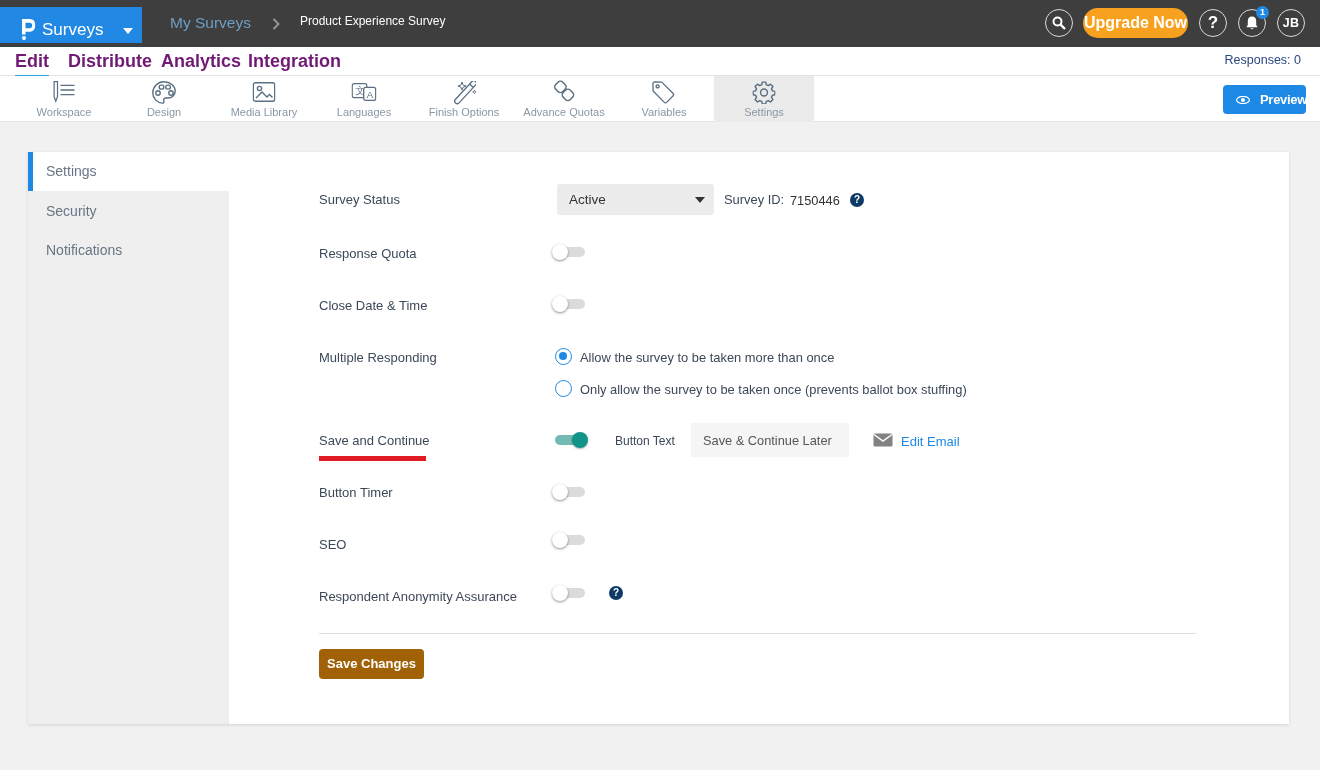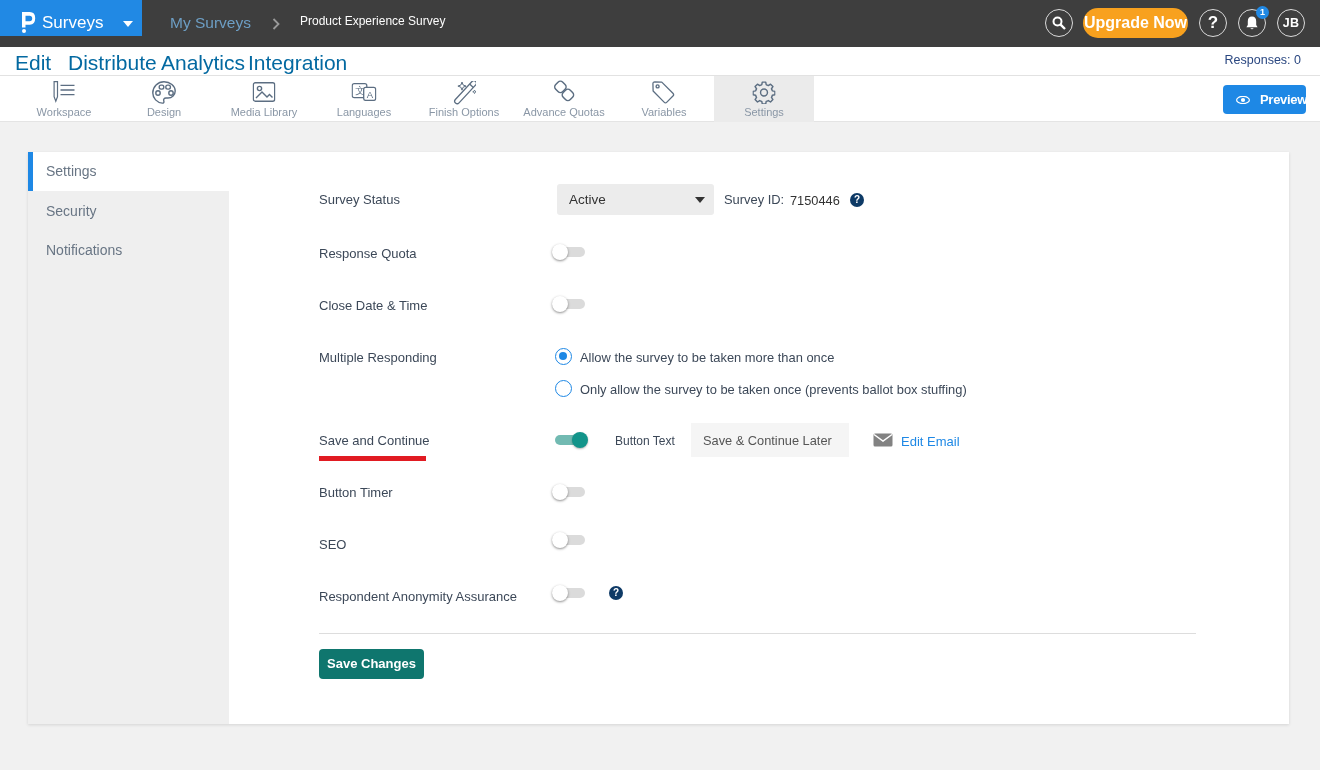--- a/index.html
+++ b/index.html
@@ -1,33 +1,33 @@
 <!DOCTYPE html>
 <html><head>
 <meta charset="utf-8">
 <style>
 * { margin:0; padding:0; box-sizing:border-box; }
 html,body { width:1320px; height:770px; background:#f1f1f1; font-family:"Liberation Sans", sans-serif; overflow:hidden; position:relative; }
 
 
 #header { position:absolute; left:0; top:0; width:1320px; height:47px; background:#3e3e3e; }
-#logoblock { position:absolute; left:0; top:0; width:142px; height:36px; background:#2189e4; }
+#logoblock { position:absolute; left:0; top:7px; width:142px; height:36px; background:#2189e4; }
 #surveys-txt { position:absolute; left:42px; top:13px; color:#fff; font-size:17px; }
 #crumb1 { position:absolute; left:170px; top:14px; color:#6d9ec4; font-size:15.5px; }
 #crumb2 { position:absolute; left:300px; top:14px; color:#fdfdfd; font-size:12px; }
 .hcircle { position:absolute; top:9px; width:28px; height:28px; border:1.6px solid #dadada; border-radius:50%; }
 #upgrade { position:absolute; left:1083px; top:8px; width:105px; height:30px; background:#f8a11e; border-radius:15px; color:#fff; font-size:16px; font-weight:bold; text-align:center; line-height:30px; }
 #qmark { left:1199px; color:#fff; font-weight:bold; font-size:17px; text-align:center; line-height:26px; }
 #bellc { left:1238px; }
 #badge { position:absolute; left:1256px; top:6px; width:13px; height:13px; background:#2189e4; border-radius:50%; color:#fff; font-size:9px; font-weight:bold; text-align:center; line-height:13px; }
 #jb { left:1277px; color:#fff; font-weight:bold; font-size:12.5px; text-align:center; line-height:26px; letter-spacing:0.3px; }
 
 
 #tabs { position:absolute; left:0; top:47px; width:1320px; height:29px; background:#fff; border-bottom:1px solid #e2e2e2; }
-.tab { position:absolute; top:4px; color:#0369a1; font-size:21px; }
+.tab { position:absolute; top:4px; color:#701a75; font-size:18px;font-weight:bold; }
 #tab-edit { left:15px; border-bottom:2px solid #2aa4dc; padding-bottom:3px; }
 #responses { position:absolute; right:19px; top:6px; color:#2a4780; font-size:12.5px; }
 
 
 #toolbar { position:absolute; left:0; top:76px; width:1320px; height:46px; background:#fff; border-bottom:1px solid #e4e4e4; }
 .titem { position:absolute; top:0; width:100px; height:46px; text-align:center; }
 .titem svg { position:absolute; left:50%; transform:translateX(-50%); }
 .tlabel { position:absolute; top:30px; left:0; width:100%; font-size:11px; color:#8a97a6; }
 #t-settings { background:#ebebeb; }
 #urlbox { position:absolute; left:932px; top:10px; width:286px; height:27px; background:#fff; border:1px solid #ccc; border-radius:4px; }
@@ -65,21 +65,21 @@
 .radio { position:absolute; width:17px; height:17px; border:1.8px solid #1e88e5; border-radius:50%; }
 .radio.sel::after { content:""; position:absolute; left:2.7px; top:2.7px; width:8px; height:8px; background:#1e88e5; border-radius:50%; }
 .rtext { position:absolute; font-size:12.9px; color:#3c4858; }
 
 #redbar { position:absolute; left:291px; top:304px; width:107px; height:5px; background:#e11b22; }
 #btext-label { position:absolute; left:587px; top:282px; font-size:12px; color:#3c4858; }
 #btext-input { position:absolute; left:663px; top:271px; width:158px; height:34px; background:#f5f5f5; }
 #btext-input span { position:absolute; left:12px; top:10px; font-size:12.8px; color:#555; }
 #editemail { position:absolute; left:873px; top:282px; font-size:13px; color:#1e88e5; }
 #divider { position:absolute; left:291px; top:481px; width:877px; height:1px; background:#ddd; }
-#savebtn { position:absolute; left:291px; top:497px; width:105px; height:30px; background:#0f766e; border-radius:4px; color:#fff; font-size:13px; font-weight:bold; text-align:center; line-height:30px; }
+#savebtn { position:absolute; left:291px; top:497px; width:105px; height:30px; background:#a16207; border-radius:4px; color:#fff; font-size:13px; font-weight:bold; text-align:center; line-height:30px; }
 </style>
 </head>
 <body>
 <div id="header">
   <div id="logoblock">
     <svg width="14" height="22" viewBox="0 0 14 22" style="position:absolute;left:21.5px;top:12.3px;">
       <path fill-rule="evenodd" fill="#fff" d="M0 0 H7.8 Q13.2 0 13.2 6.35 Q13.2 12.7 7.8 12.7 H3.5 V15.4 H0 Z M3.5 3.8 H7.6 Q10.2 3.8 10.2 6.55 Q10.2 9.3 7.6 9.3 H3.5 Z"></path>
       <circle cx="2" cy="18.9" r="2" fill="#fff"></circle>
     </svg>
     <span id="surveys-txt">Surveys</span>

